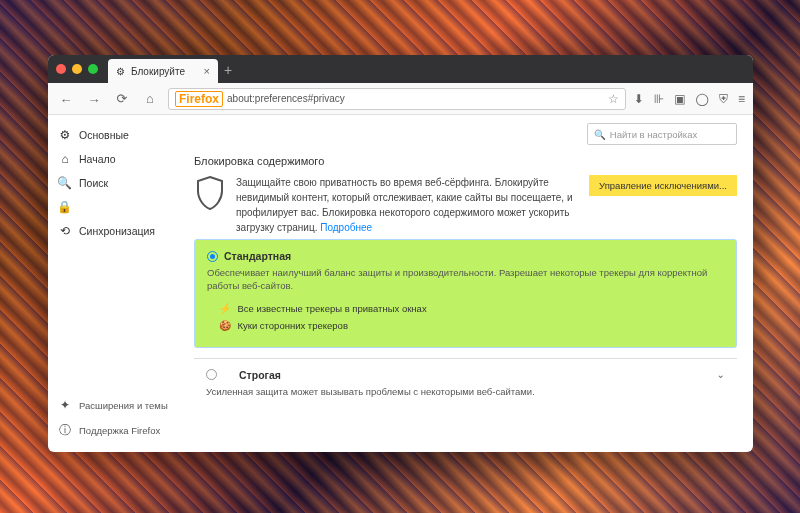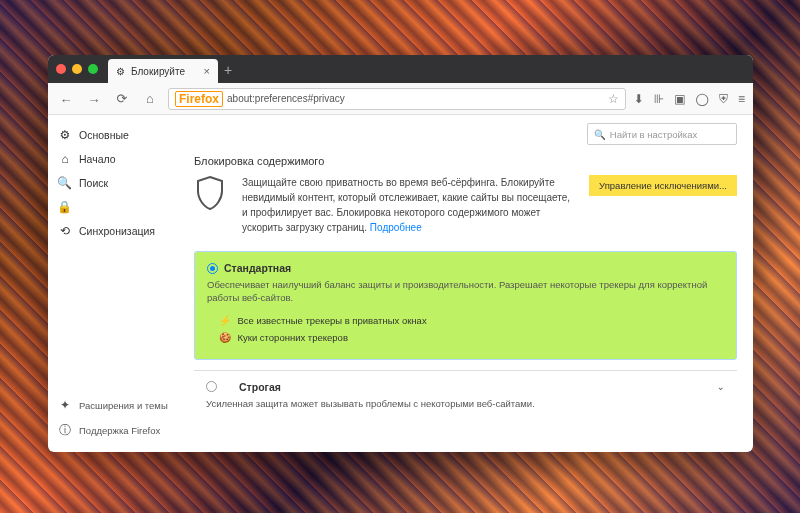--- a/index.html
+++ b/index.html
@@ -25,21 +25,21 @@
 .sb-item{display:flex;align-items:center;gap:7px;padding:5px 10px;font-size:10.5px;color:#333;cursor:pointer}
 .sb-item.active{color:#0a84ff}
 .sb-item .ic{width:14px;display:flex;justify-content:center;font-size:12px}
 .sb-bottom{position:absolute;bottom:8px;left:0;width:130px}
 .sb-bottom .sb-item{font-size:9.5px;color:#555}
 .main{flex:1;padding:8px 16px 0 16px;overflow:hidden;position:relative}
 .search-wrap{display:flex;justify-content:flex-end;margin-bottom:10px}
 .search{width:150px;height:22px;border:1px solid #ccc;border-radius:2px;padding:0 6px;font-size:9.5px;color:#999;display:flex;align-items:center;gap:4px}
 h1{font-size:14px;font-weight:500;color:#333;margin-bottom:12px}
 h2{font-size:11px;font-weight:400;color:#333;margin-bottom:8px}
-.block-row{display:flex;gap:16px;align-items:flex-start;margin-bottom:16px}
+.block-row{display:flex;gap:10px;align-items:flex-start;margin-bottom:4px}
 .shield{width:32px;height:36px;flex-shrink:0}
 .desc{font-size:10px;color:#444;line-height:1.5;flex:1}
 .desc a{color:#0a84ff;text-decoration:none}
 .exc-btn{background:#fde047;border:none;padding:5px 10px;font-size:9.5px;color:#333;cursor:pointer;white-space:nowrap}
 .card{border:1px solid #b1d7ff;background:#bef264;border-radius:3px;padding:10px 12px;margin-bottom:10px}
 .card-head{display:flex;align-items:center;gap:6px;margin-bottom:4px}
 .radio{width:11px;height:11px;border:1px solid #0a84ff;border-radius:50%;display:flex;align-items:center;justify-content:center}
 .radio.on::after{content:"";width:5px;height:5px;background:#0a84ff;border-radius:50%}
 .card-title{font-size:10.5px;font-weight:600;color:#333}
 .card-desc{font-size:9.5px;color:#555;margin-bottom:10px;line-height:1.4}

